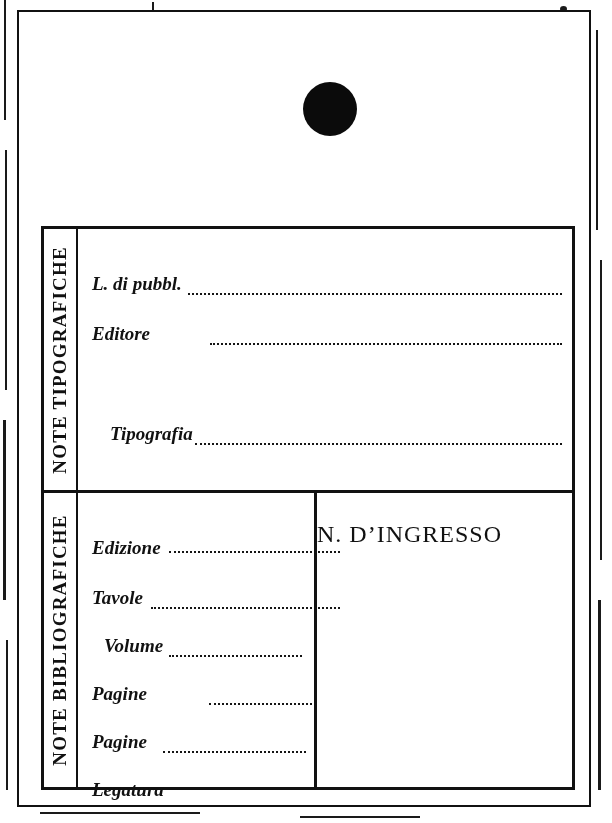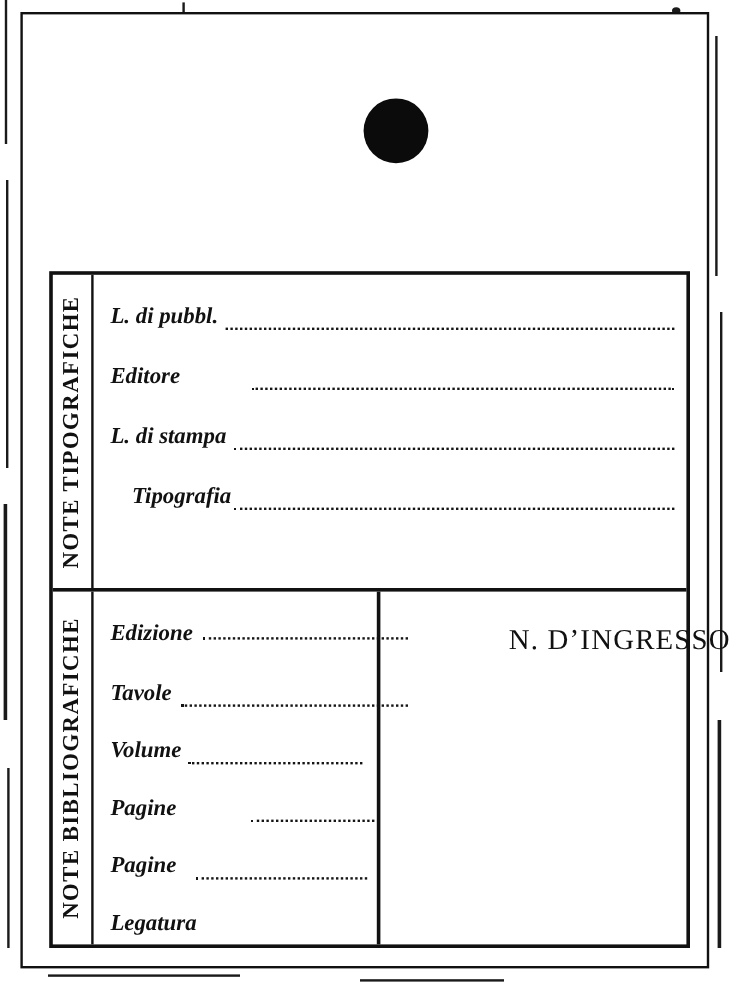--- a/index.html
+++ b/index.html
@@ -110,20 +110,21 @@
   }
 
   .field-row {
     position: absolute;
     left: 0;
     width: 100%;
     height: 26px;
     display: flex;
     align-items: flex-end;
     box-sizing: border-box;
+    margin-top: 20px;
   }
   .field-label {
     font-family: "Liberation Serif", serif;
     font-style: italic;
     font-weight: bold;
     font-size: 19px;
     color: #111;
     white-space: nowrap;
     padding-left: 14px;
   }
@@ -143,26 +144,25 @@
     width: 258px;
     height: 100%;
     border-left: 3px solid #111;
     box-sizing: border-box;
   }
   #ingresso-title {
     position: absolute;
     top: 28px;
     left: 0;
     width: 100%;
-    text-align: right;
+    text-align: left;
     font-family: "Liberation Serif", serif;
     font-size: 24px;
     letter-spacing: 1px;
     color: #111;
-    margin-left: 37px;
   }
 
   #biblio-fields {
     position: relative;
     width: 276px;
     flex: 0 0 276px;
   }
 </style>
 </head>
 <body>
@@ -196,24 +196,20 @@
           <div class="field-row" style="top:20px;">
             <div class="field-label">L. di pubbl.</div>
             <div class="dots"></div>
           </div>
 
           <div class="field-row" style="top:70px;justify-content:flex-end;">
             <div class="field-label">Editore</div>
             <div class="dots" style="margin-left:60px;"></div>
           </div>
 
-          <div class="field-row" style="top:120px;">
-            <div class="field-label">L. di stampa</div>
-            <div class="dots"></div>
-          </div>
 
           <div class="field-row" style="top:170px;padding-left:18px;">
             <div class="field-label">Tipografia</div>
             <div class="dots" style="margin-left:2px;"></div>
           </div>
 
 
         </div>
       </div>
 
@@ -227,21 +223,21 @@
           <div class="field-row" style="top:22px; width:272px;align-items:center;">
             <div class="field-label">Edizione</div>
             <div class="dots" style="margin-left:8px;"></div>
           </div>
 
           <div class="field-row" style="top:70px; width:272px;">
             <div class="field-label">Tavole</div>
             <div class="dots" style="margin-left:8px;"></div>
           </div>
 
-          <div class="field-row" style="top:118px; width:272px;">
+          <div class="field-row" style="top:118px; width:272px;padding-left:12px;">
             <div class="field-label">Volume</div>
             <div class="dots" style="margin-left:6px; margin-right:48px;"></div>
           </div>
 
           <div class="field-row" style="top:166px; width:272px;gap:36px;">
             <div class="field-label">Pagine</div>
             <div class="dots" style="margin-left:26px; margin-right:38px;"></div>
           </div>
 
           <div class="field-row" style="top:214px; width:272px;">

